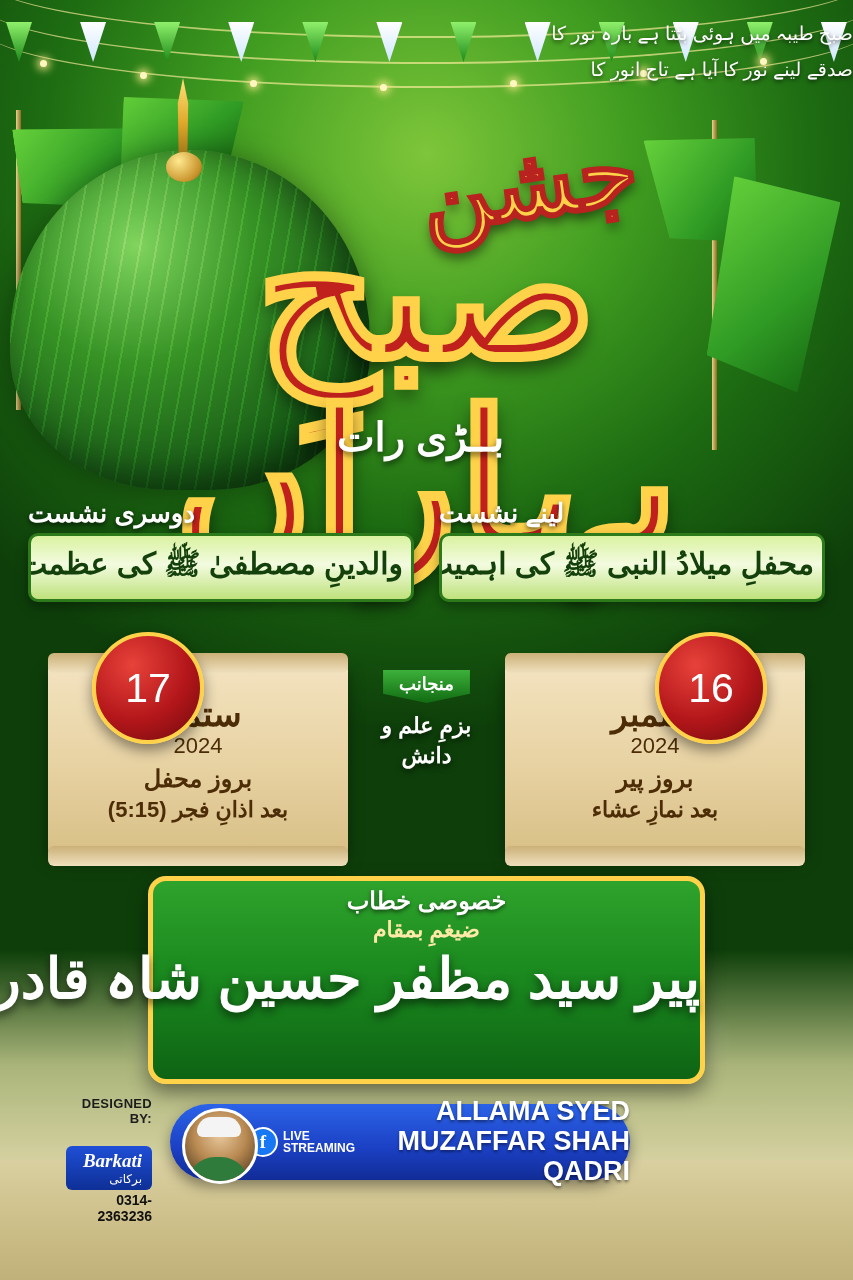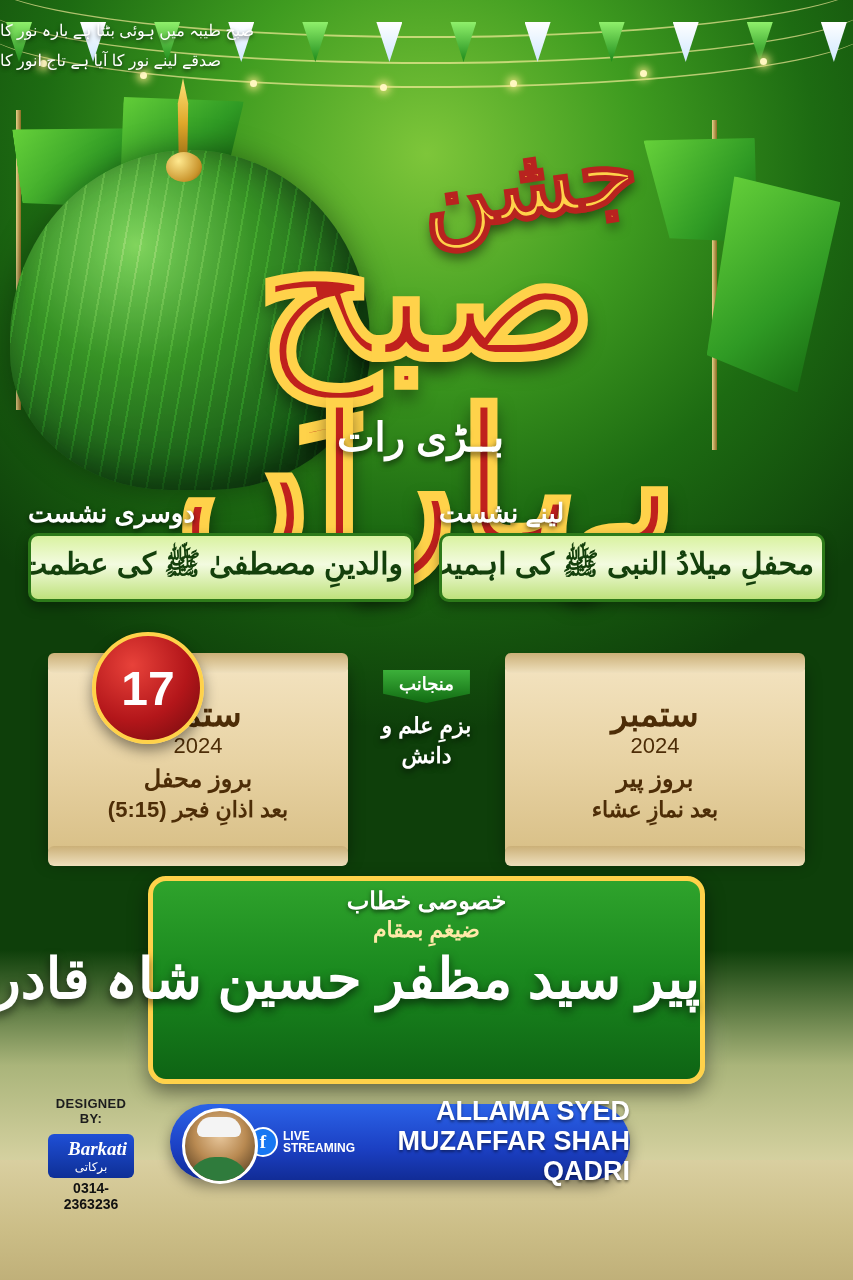--- a/index.html
+++ b/index.html
@@ -154,22 +154,22 @@
     width: 7px; height: 7px;
     border-radius: 50%;
     background: #fff7c0;
     box-shadow: 0 0 8px 3px rgba(255,235,140,0.9);
   }
   
   .topline {
     position: absolute;
     left: 0; right: 0;
     top: 16px;
-    text-align: left;
-    font-size: 16px;
+    text-align: right;
+    font-size: 19px;
     line-height: 1.9;
     color: #ffffff;
     text-shadow: 0 2px 4px rgba(0,0,0,0.6);
     direction: rtl;
   }
   .topline div { white-space: nowrap; }
 
   .main-title {
     position: absolute;
     left: 0; right: 0;
@@ -304,22 +304,22 @@
   }
   .daybadge {
     position: absolute;
     top: -8px;
     width: 104px;
     height: 104px;
     border-radius: 50%;
     background: radial-gradient(circle at 35% 28%, #e8423a 0%, #b3161a 55%, #6d0a0d 100%);
     border: 4px solid #ffd24a;
     color: #ffffff;
-    font-size: 48px;
-    font-weight: bold;
+    font-size: 41px;
+    font-weight: normal;
     display: flex;
     align-items: center;
     justify-content: center;
     box-shadow: 0 6px 14px rgba(0,0,0,0.45);
   }
   .daybadge.b16 { right: 56px; }
   .daybadge.b17 { left: 62px; }
   .middle-flag {
     position: absolute;
     left: 50%;
@@ -378,36 +378,36 @@
     font-weight: bold;
     color: #ffffff;
     text-shadow: 0 4px 10px rgba(0,0,0,0.6);
     line-height: 1.15;
     margin-top: 4px;
     white-space: nowrap;
   }
 
   .designed-by {
     position: absolute;
-    left: 48px;
+    left: 66px;
     top: 1096px;
     width: 86px;
-    text-align: center;
+    text-align: right;
     color: #1d1d1d;
   }
   .designed-by .dlabel {
     font-size: 13px;
     font-weight: bold;
     letter-spacing: 0.3px;
   }
   .designed-by .dbox {
-    margin-top: 8px;
+    margin-top: 20px;
     background: linear-gradient(180deg, #1f4fd6, #0e2f96);
     border-radius: 6px;
-    padding: 4px 20px;
+    padding: 4px 10px;
     color: #fff;
   }
   .designed-by .dname {
     font-family: "Liberation Serif", serif;
     font-style: italic;
     font-size: 19px;
     font-weight: bold;
   }
   .designed-by .durdu { font-size: 12px; }
   .designed-by .dphone {
@@ -588,20 +588,21 @@
 
   <div class="dates">
     <div class="scroll right">
       <div class="text">
         <div class="month">ستمبر</div>
         <div class="year">2024</div>
         <div class="day">بروز پیر</div>
         <div class="time">بعد نمازِ عشاء</div>
       </div>
     </div>
+    <div class="daybadge b16">16</div>
 
     <div class="scroll left">
       <div class="text">
         <div class="month">ستمبر</div>
         <div class="year">2024</div>
         <div class="day">بروز محفل</div>
         <div class="time">بعد اذانِ فجر (5:15)</div>
       </div>
     </div>
     <div class="daybadge b17">17</div>

